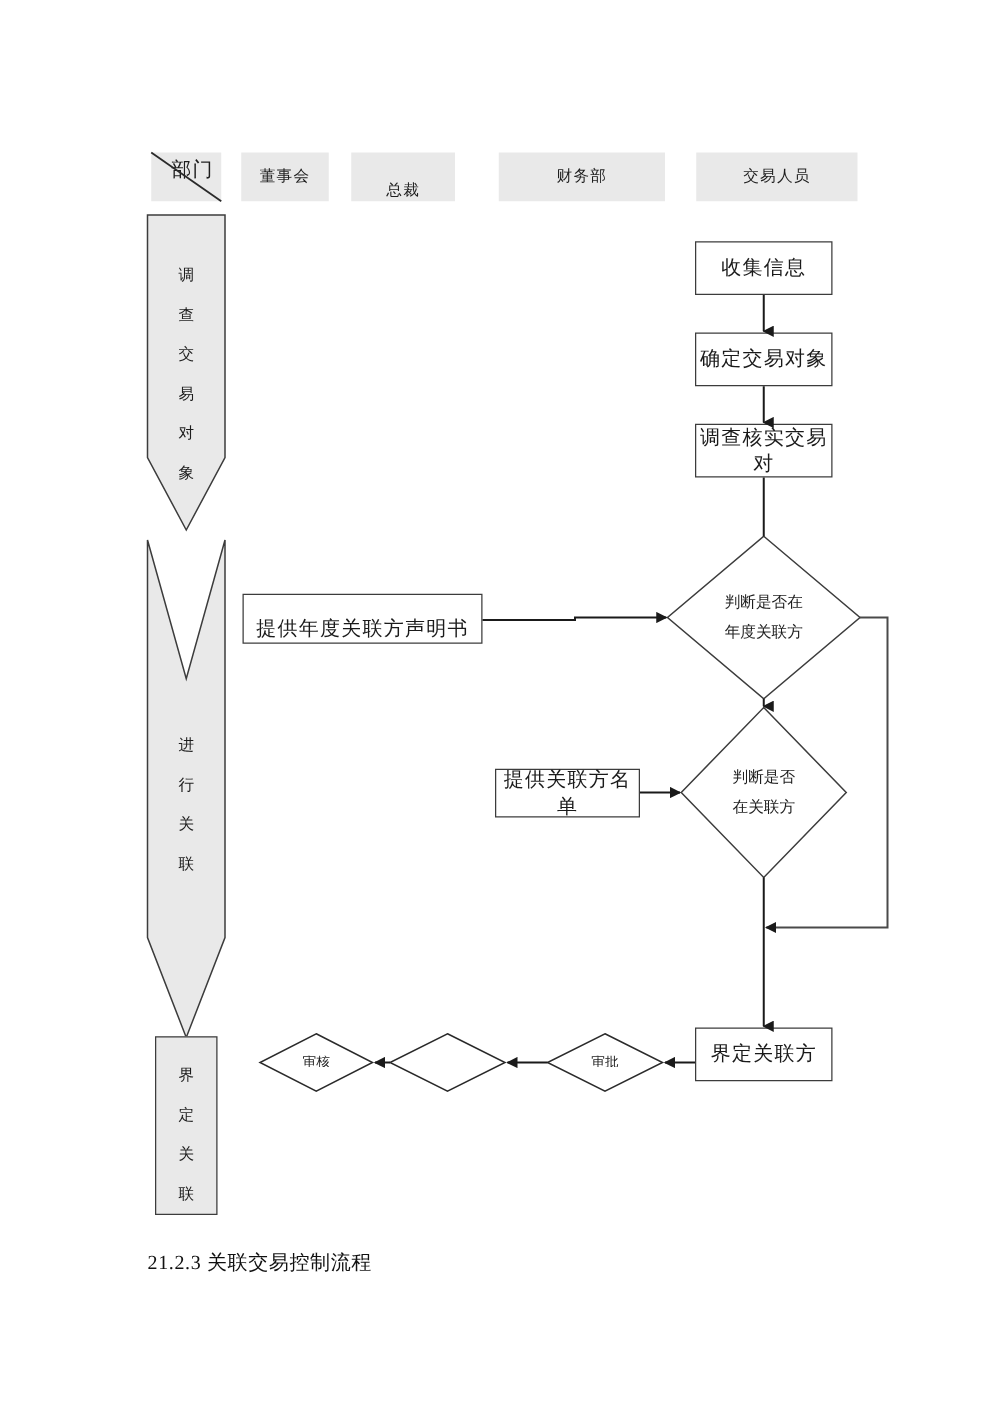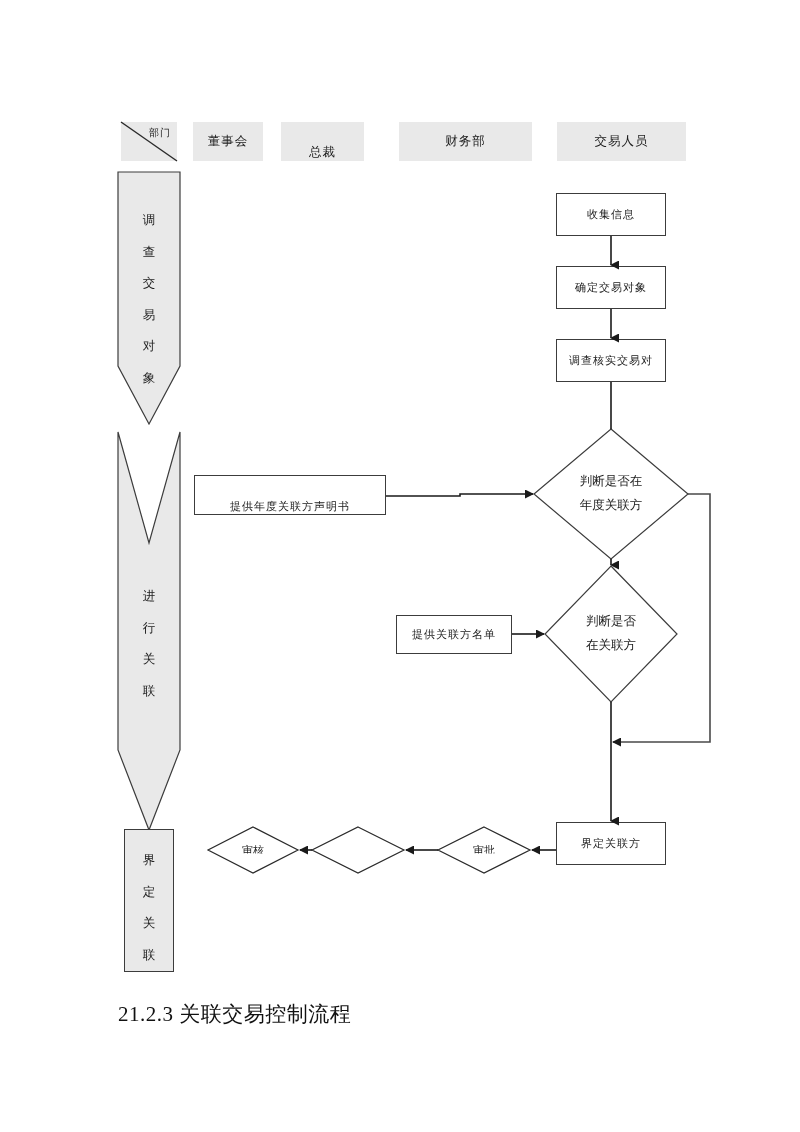--- a/index.html
+++ b/index.html
@@ -11,27 +11,27 @@
   #canvas{position:absolute;left:0;top:0;width:800px;height:1132px;}
 
   
   .lane-head{
     position:absolute;background:#e9e9e9;
     display:flex;align-items:center;justify-content:center;
     font-size:12.5px;letter-spacing:1px;color:#1d1d1d;
     box-sizing:border-box;
   }
   .lane-head.corner{justify-content:flex-end;align-items:flex-start;padding:4px 6px 0 0;}
-  .corner-label{font-size:10px;letter-spacing:1px;}
+  .corner-label{font-size:16px;letter-spacing:1px;}
 
   
   .node-box{
     position:absolute;background:#ffffff;border:1px solid #3c3c3c;
     display:flex;align-items:center;justify-content:center;
-    font-size:11px;letter-spacing:1px;box-sizing:border-box;text-align:center;
+    font-size:16px;letter-spacing:1px;box-sizing:border-box;text-align:center;
   }
 
   
   .vshape{
     position:absolute;background:#e9e9e9;box-sizing:border-box;
   }
   .vshape .vtext{
     position:absolute;left:0;right:0;
     display:flex;flex-direction:column;align-items:center;
     font-size:12.5px;line-height:1.0;color:#1d1d1d;
@@ -44,21 +44,21 @@
     position:absolute;left:0;right:0;top:50%;transform:translateY(-50%);
     text-align:center;font-size:12.5px;line-height:1.9;color:#1d1d1d;
     pointer-events:none;
   }
   .diamond-wrap.small .dlabel{
     line-height:1;font-size:11px;height:9px;overflow:hidden;top:48%;
   }
 
   
   #caption{
-    position:absolute;font-size:21px;letter-spacing:.5px;color:#111;
+    position:absolute;font-size:16px;letter-spacing:.5px;color:#111;
     font-family:"Liberation Serif","DejaVu Serif",serif;
   }
   svg{position:absolute;left:0;top:0;overflow:visible;}
 </style>
 </head>
 <body>
 
 <div id="canvas">
 
   <div class="lane-head corner" style="left:121px;top:122px;width:56px;height:39px;">

